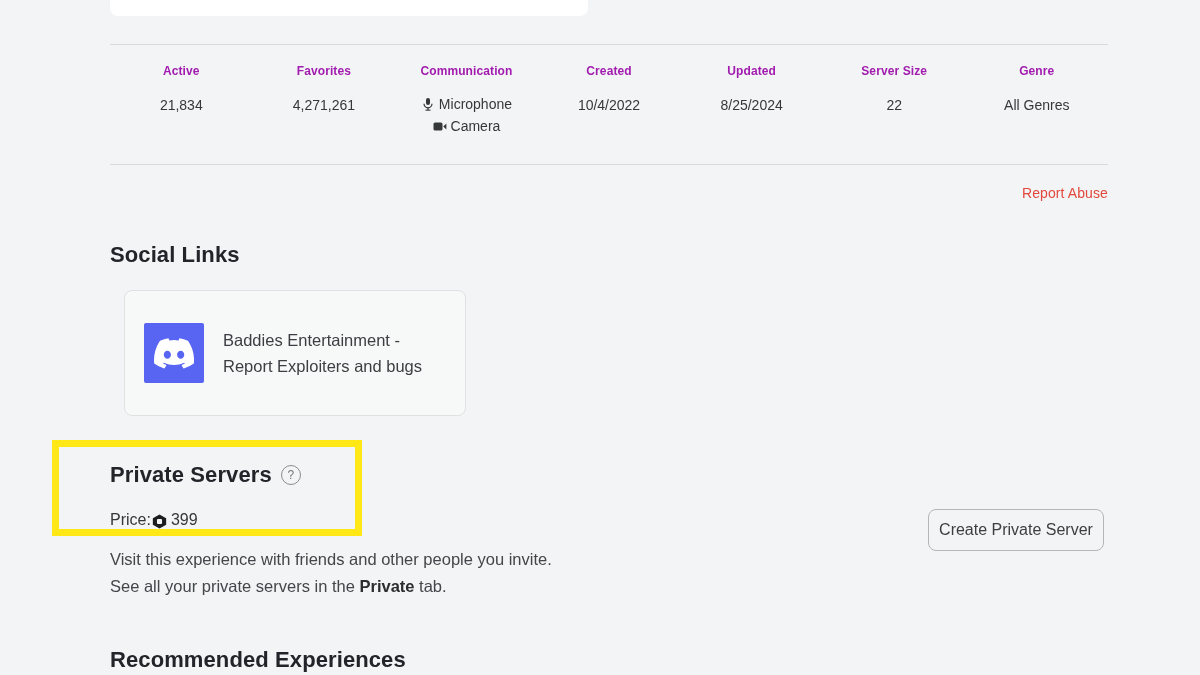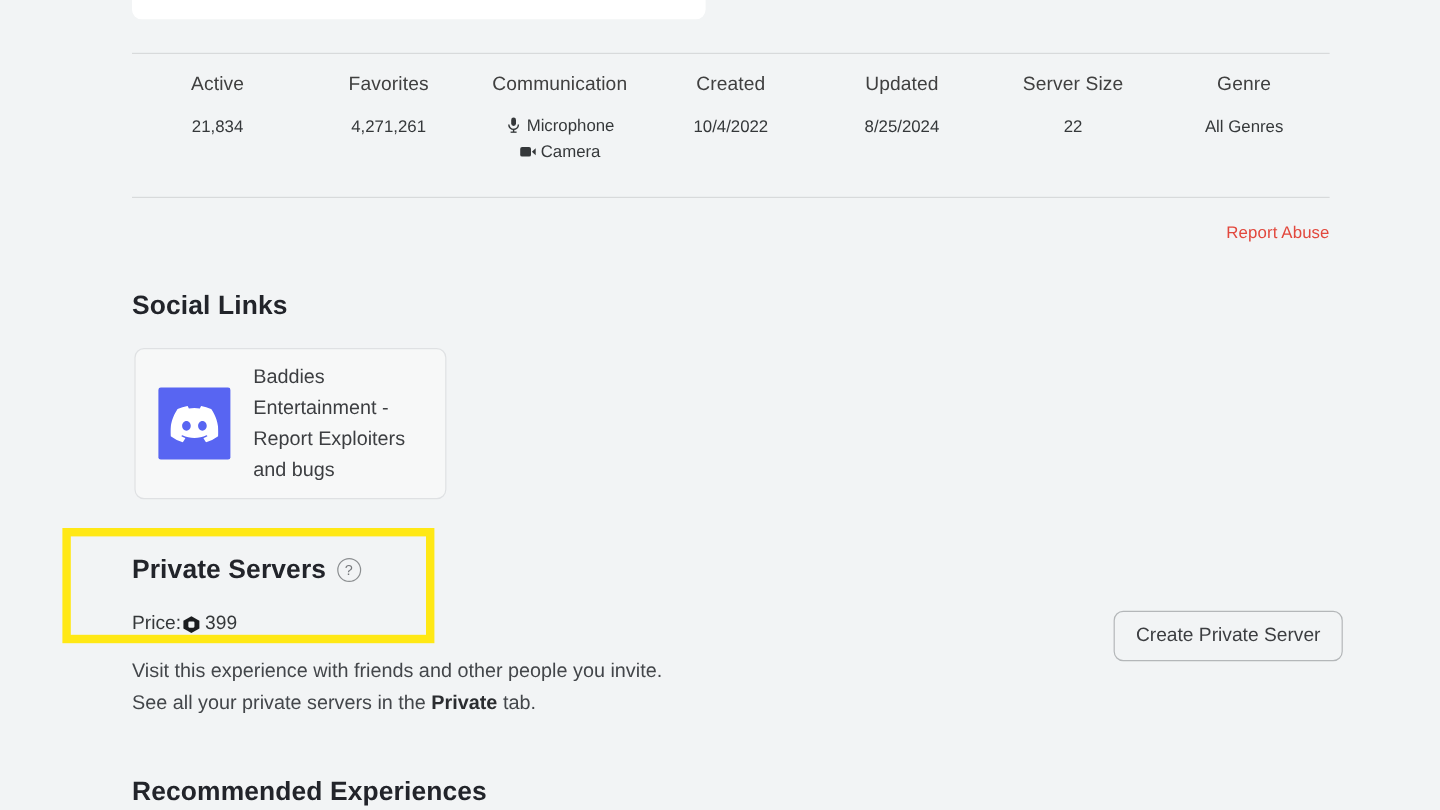--- a/index.html
+++ b/index.html
@@ -47,25 +47,26 @@
     width: 998px;
     display: flex;
     align-items: flex-start;
   }
   .stat-col {
     flex: 1 1 0;
     text-align: center;
     padding-top: 16px;
   }
   .stat-label {
-    font-size: 16px;
-    color: #404040;
+    font-size: 12px;
+    color: #a21caf;
     line-height: 18px;
     letter-spacing: 0.1px;
     white-space: nowrap;
+    font-weight: bold;
   }
   .stat-value {
     margin-top: 16px;
     font-size: 14px;
     color: #35383a;
     line-height: 19px;
     white-space: nowrap;
   }
   .comm-line {
     display: flex;
@@ -119,23 +120,23 @@
     font-weight: 700;
     color: #22242a;
     letter-spacing: 0.1px;
   }
   .section-title.social { top: 242px; }
   .section-title.recommended { top: 647px; }
 
   
   .social-card {
     position: absolute;
-    left: 112px;
+    left: 124px;
     top: 290px;
-    width: 260px;
+    width: 342px;
     height: 126px;
     background: #f7f8f8;
     border: 1px solid #dfe1e3;
     border-radius: 8px;
     display: flex;
     align-items: center;
     box-sizing: border-box;
     cursor: pointer;
   }
   .discord-badge {
@@ -224,21 +225,21 @@
     color: #43464a;
     width: 620px;
   }
   .ps-desc b { font-weight: 700; color: #2b2d30; }
 
   
   .create-btn {
     position: absolute;
     left: 928px;
     top: 509px;
-    width: 191px;
+    width: 176px;
     height: 42px;
     border: 1px solid #b4b7b9;
     border-radius: 8px;
     background: #f2f4f5;
     color: #3c3e41;
     font-size: 16px;
     font-family: "Liberation Sans", sans-serif;
     cursor: pointer;
     display: flex;
     align-items: center;

